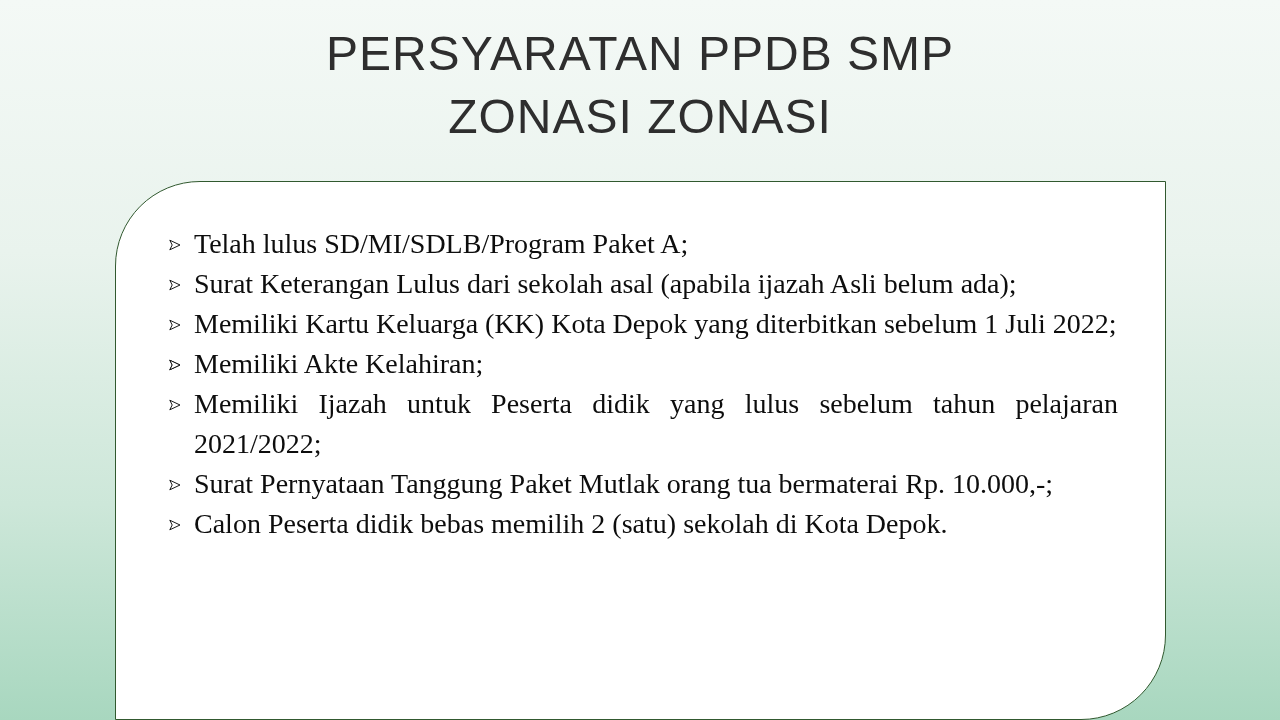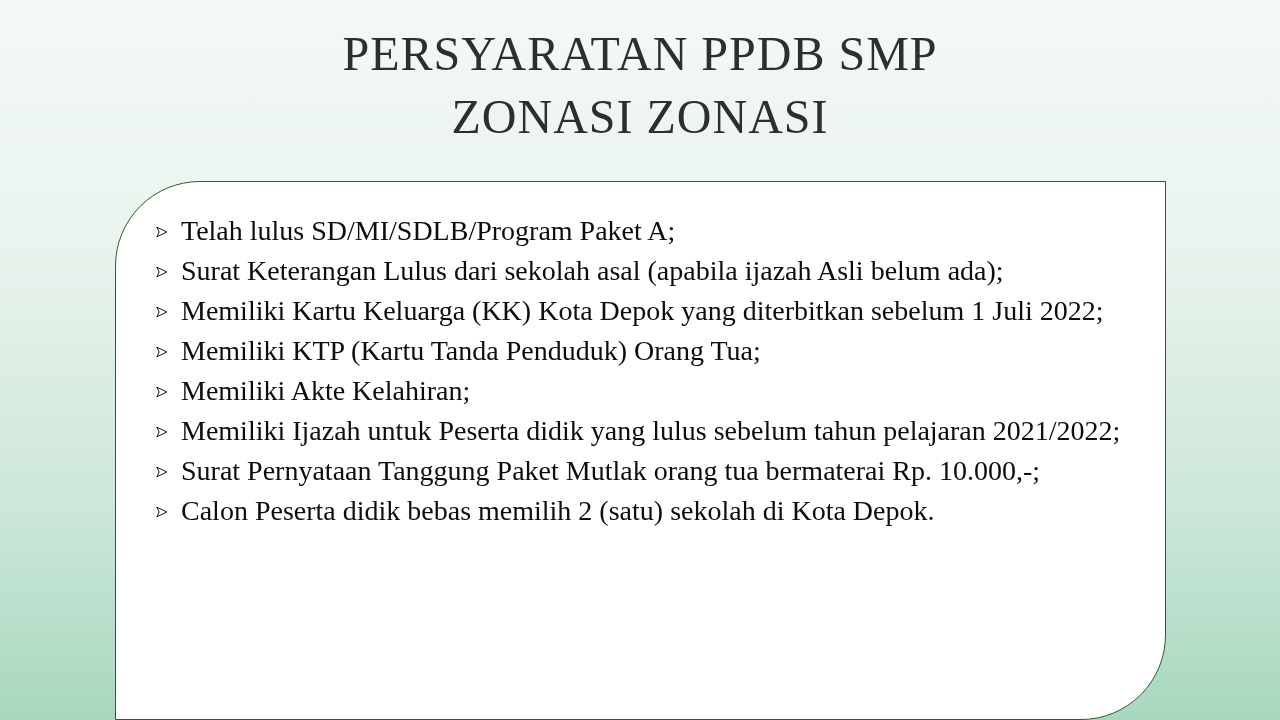--- a/index.html
+++ b/index.html
@@ -23,35 +23,35 @@
     width:1280px;height:720px;
   }
   .slide-title{
     margin-top:22px;
     text-align:center;
     font-size:48px;
     font-weight:400;
     letter-spacing:1px;
     line-height:63px;
     color:var(--title-color);
-    font-family:Liberation Serif, serif;
+    font-family:Liberation Sans, sans-serif;
   }
   .content-box{
     position:absolute;
     left:115px;
     top:159px;
     width:1051px;
     height:539px;
     background:var(--box-fill);
     border:1.5px solid var(--box-border);
     border-radius:85px 0 85px 0;
   }
   .requirements-list{
     list-style:none;
-    margin:2px;
+    margin:15px;
     padding:27px 32px 0 36px;
     font-family:"Liberation Serif", serif;
     font-size:28px;
     line-height:40px;
     color:var(--body-color);
   }
   .requirements-list li{
     position:relative;
     padding-left:27px;
     text-align:justify;
@@ -88,21 +88,21 @@
           </span><span>Surat Keterangan Lulus dari sekolah asal (apabila ijazah Asli belum ada);</span></li>
         <li><span class="bullet">
             <svg width="12" height="12" viewBox="0 0 12 12">
               <path d="M0.8 1.2 L11 6 L0.8 10.8 L3.2 6 Z" fill="#ffffff" stroke="#1a1a1a" stroke-width="1"></path>
             </svg>
           </span><span>Memiliki Kartu Keluarga (KK) Kota Depok yang diterbitkan sebelum 1 Juli 2022;</span></li>
         <li><span class="bullet">
             <svg width="12" height="12" viewBox="0 0 12 12">
               <path d="M0.8 1.2 L11 6 L0.8 10.8 L3.2 6 Z" fill="#ffffff" stroke="#1a1a1a" stroke-width="1"></path>
             </svg>
-          </span><span>Memiliki KTP (Kartu Tanda Penduduk) Orang Tua;</span></li>
+          </span></li>
         <li><span class="bullet">
             <svg width="12" height="12" viewBox="0 0 12 12">
               <path d="M0.8 1.2 L11 6 L0.8 10.8 L3.2 6 Z" fill="#ffffff" stroke="#1a1a1a" stroke-width="1"></path>
             </svg>
           </span><span>Memiliki Akte Kelahiran;</span></li>
         <li><span class="bullet">
             <svg width="12" height="12" viewBox="0 0 12 12">
               <path d="M0.8 1.2 L11 6 L0.8 10.8 L3.2 6 Z" fill="#ffffff" stroke="#1a1a1a" stroke-width="1"></path>
             </svg>
           </span><span>Memiliki Ijazah untuk Peserta didik yang lulus sebelum tahun pelajaran 2021/2022;</span></li>

